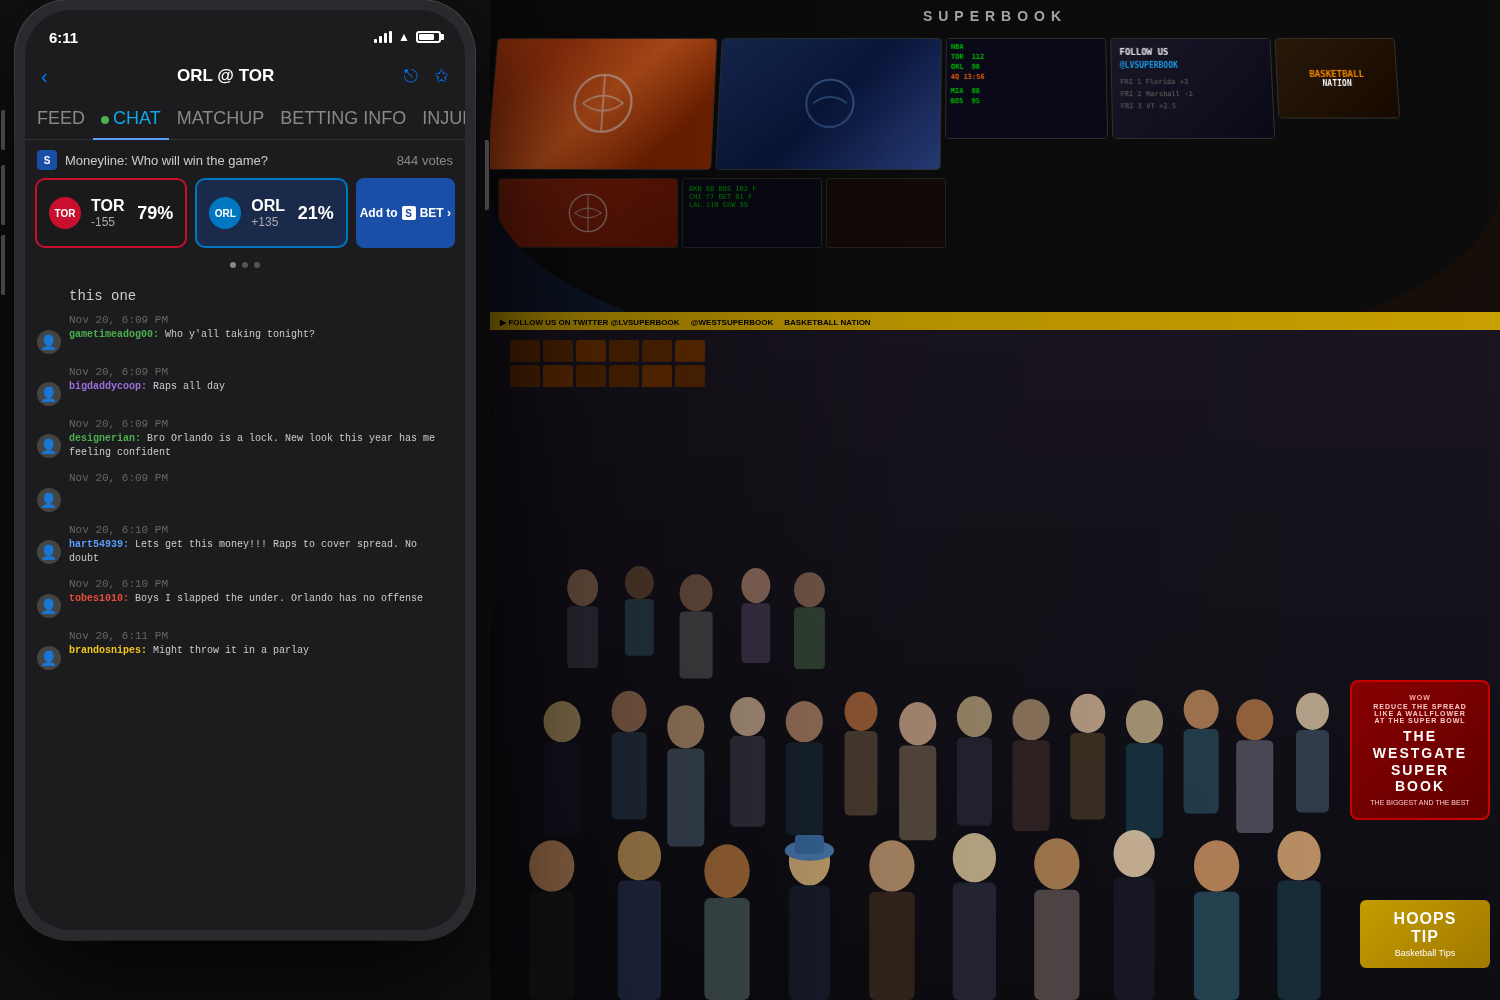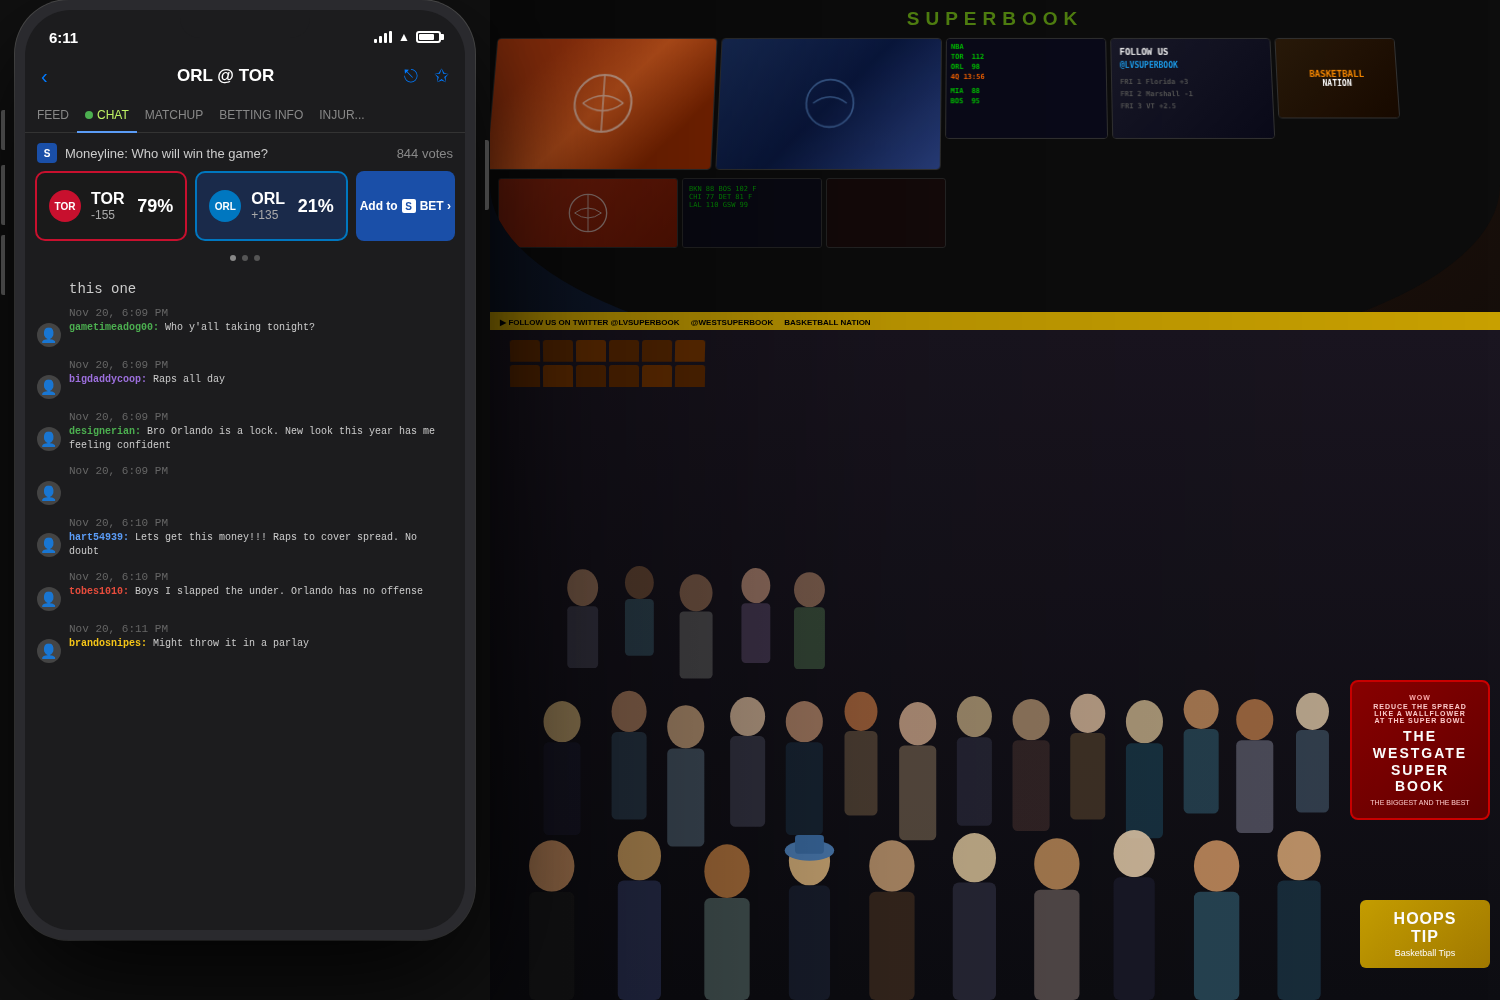--- a/index.html
+++ b/index.html
@@ -144,30 +144,30 @@
     
     .tab-bar {
       display: flex;
       border-bottom: 1px solid #333;
       flex-shrink: 0;
       padding: 0 4px;
     }
 
     .tab-item {
       padding: 10px 8px;
-      font-size: 12px;
+      font-size: 18px;
       font-weight: 500;
       color: #888;
       position: relative;
       cursor: pointer;
       white-space: nowrap;
     }
 
     .tab-item.active {
-      color: #bef264;
+      color: #0ea5e9;
     }
 
     .tab-item.active::after {
       content: '';
       position: absolute;
       bottom: -1px;
       left: 0;
       right: 0;
       height: 2px;
       background: #5b9cf6;
@@ -845,21 +845,21 @@
       </div>
     </div>
   </div>
 </div>
 
 <div class="photo-side">
   <div class="sportsbook-bg">
 
     <div class="screen-wall">
 
-      <div style="position:absolute; top:8px; left:50%; transform:translateX(-50%); color:#4d7c0f; font-size:19px; font-weight:900; letter-spacing:6px; z-index:10; text-transform:uppercase;">SUPERBOOK</div>
+      <div style="position:absolute; top:8px; left:50%; transform:translateX(-50%); color:#a3a3a3; font-size:14px; font-weight:900; letter-spacing:6px; z-index:10; text-transform:uppercase;">SUPERBOOK</div>
 
       <div class="screen-row" style="margin-top:30px;">
         <div class="screen-panel large">
           <div class="screen-content screen-basketball">
             <svg width="60" height="60" viewBox="0 0 60 60" opacity="0.6">
               <circle cx="30" cy="30" r="28" fill="none" stroke="#fff" stroke-width="2"></circle>
               <path d="M 10 30 Q 30 15 50 30" fill="none" stroke="#fff" stroke-width="1.5"></path>
               <path d="M 10 30 Q 30 45 50 30" fill="none" stroke="#fff" stroke-width="1.5"></path>
               <line x1="30" y1="2" x2="30" y2="58" stroke="#fff" stroke-width="1.5"></line>
             </svg>

